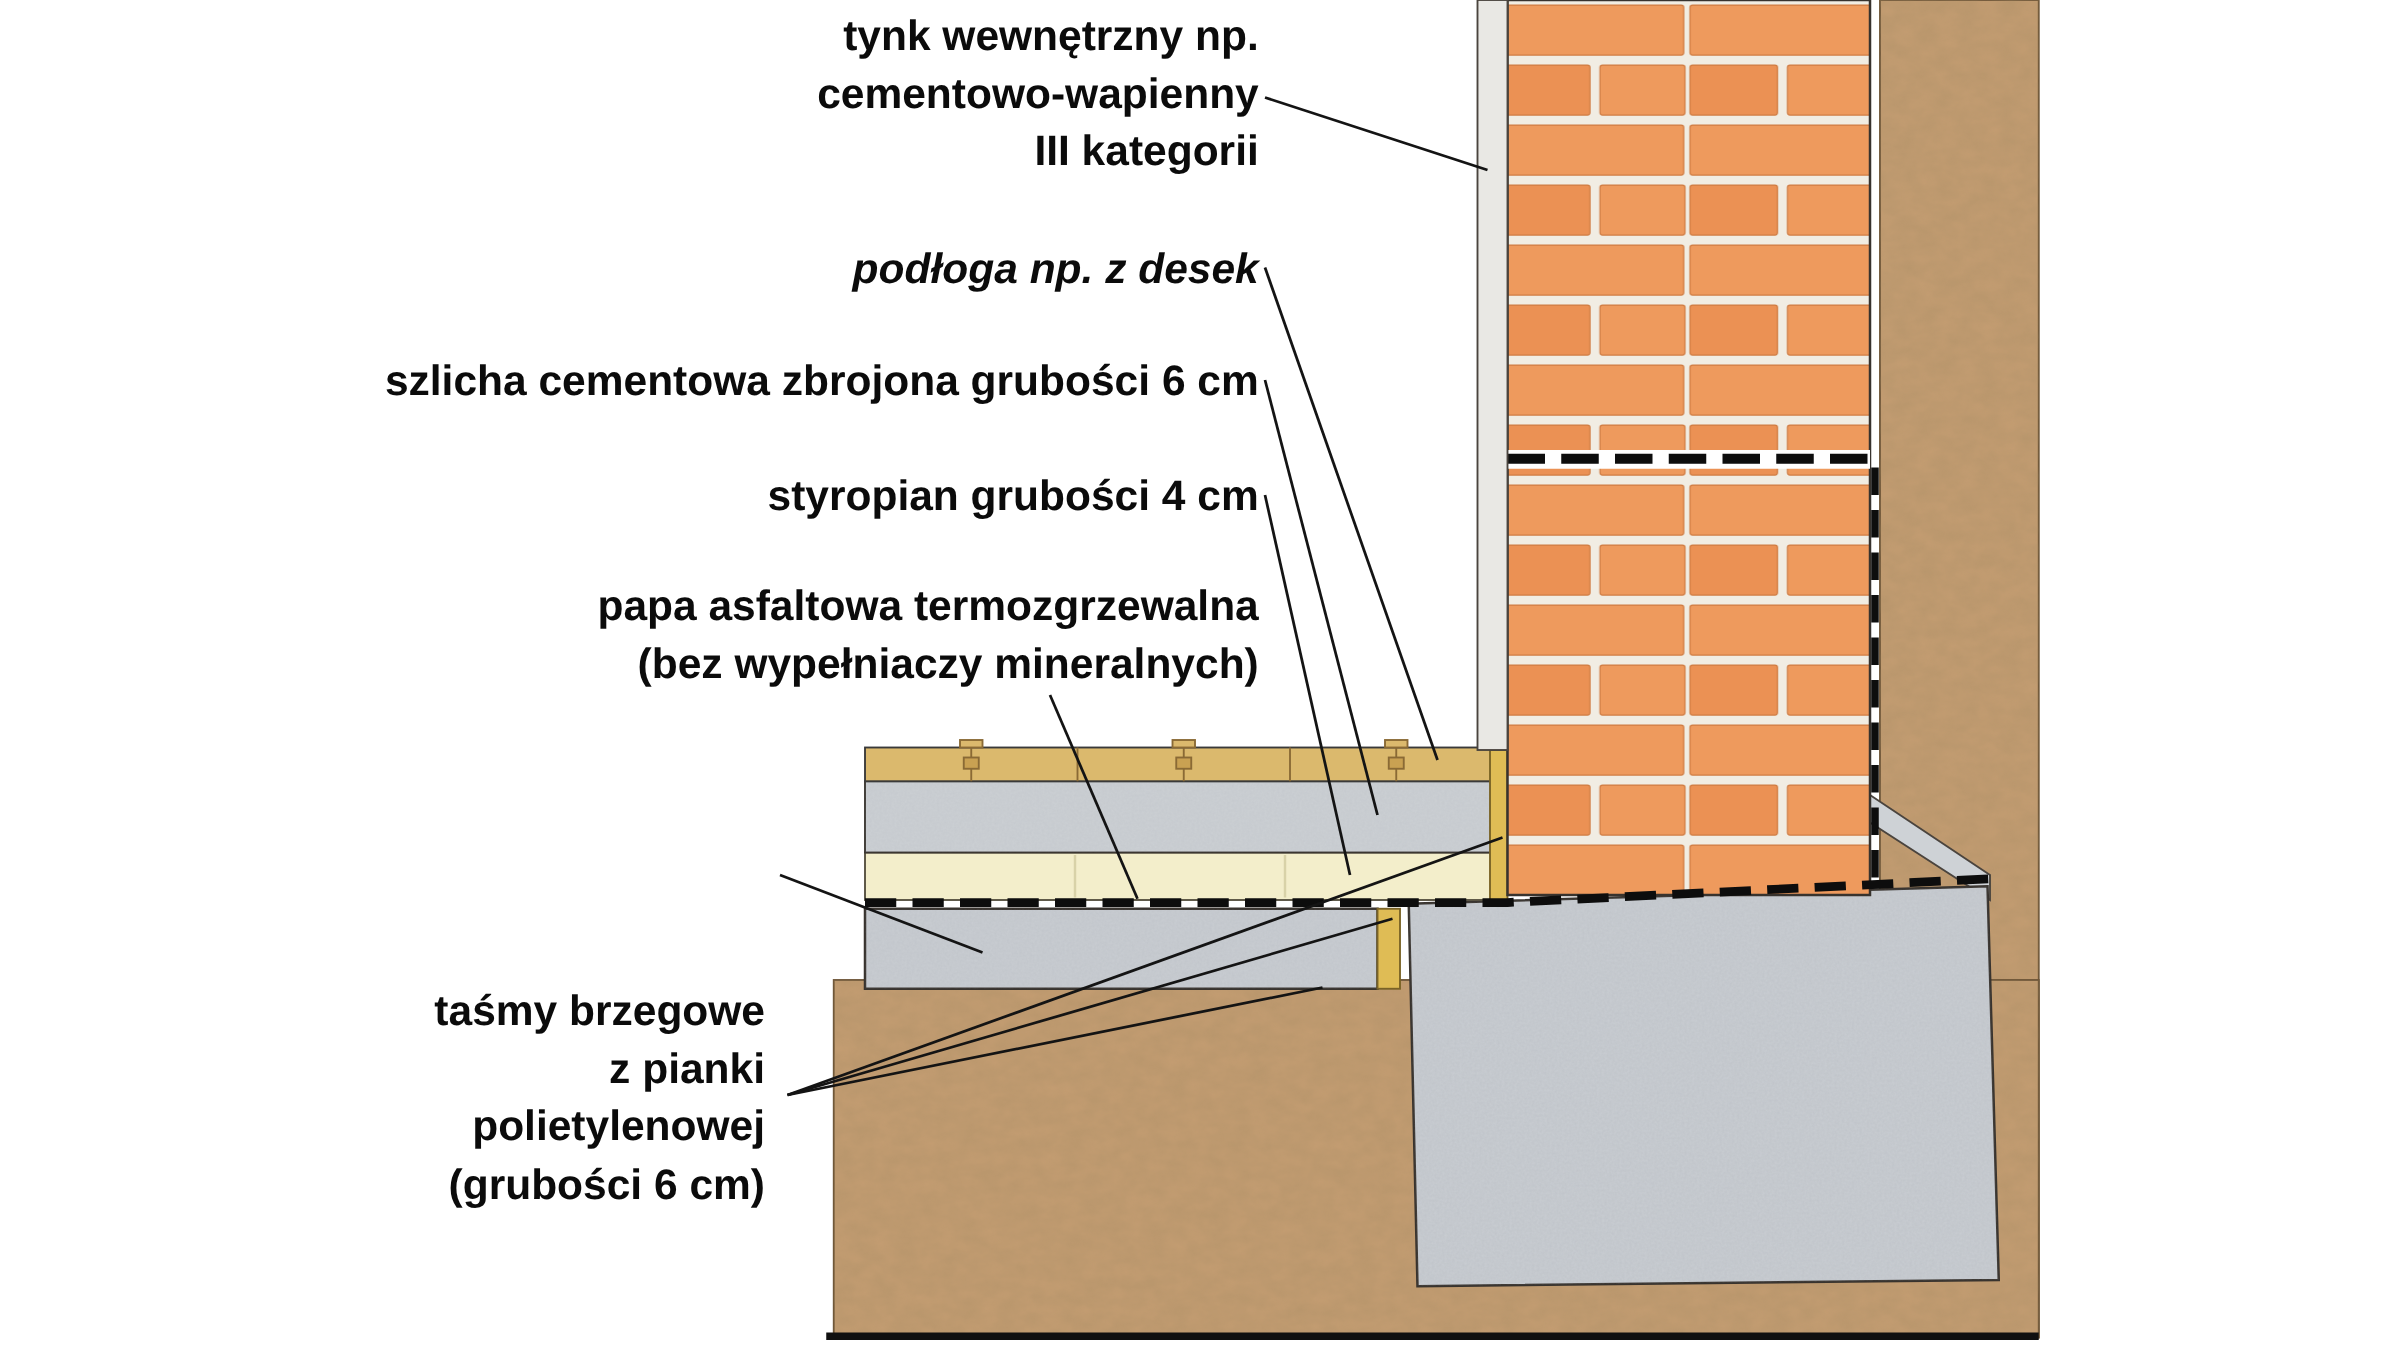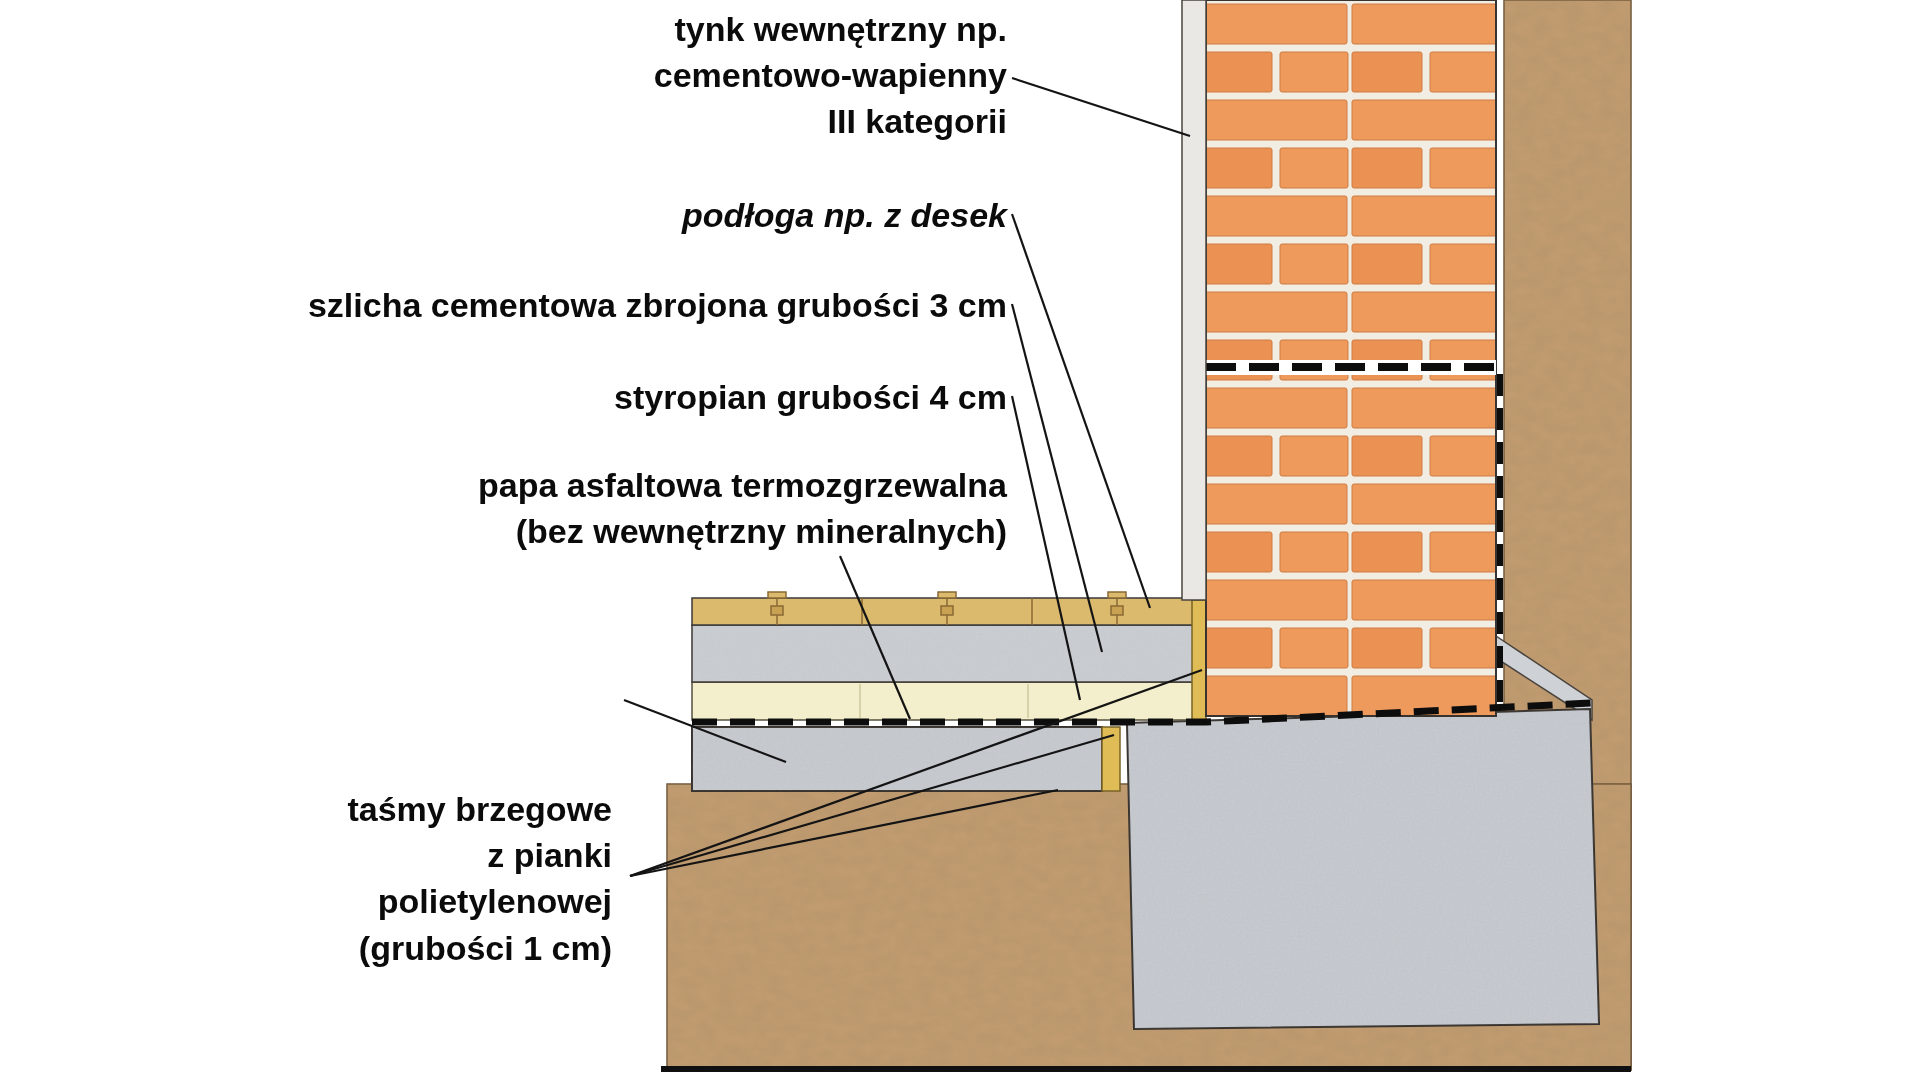--- a/index.html
+++ b/index.html
@@ -99,21 +99,21 @@
       <line x1="630" y1="876" x2="1202" y2="670"></line>
       <line x1="630" y1="876" x2="1114" y2="735"></line>
       <line x1="630" y1="876" x2="1058" y2="790"></line>
     </g>
   </svg>
 
   <div class="label" style="right:913px;top:6px;">tynk wewnętrzny np.
 cementowo-wapienny
 III kategorii</div>
   <div class="label" style="right:913px;top:192px;font-style:italic;">podłoga np. z desek</div>
-  <div class="label" style="right:913px;top:282px;">szlicha cementowa zbrojona grubości 3 cm</div>
+  <div class="label" style="right:913px;top:282px;">szlicha cementowa zbrojona grubości 6 cm</div>
   <div class="label" style="right:913px;top:374px;">styropian grubości 4 cm</div>
   <div class="label" style="right:913px;top:462px;">papa asfaltowa termozgrzewalna
-(bez wewnętrzny mineralnych)</div>
+(bez wypełniaczy mineralnych)</div>
   <div class="label" style="right:1308px;top:786px;">taśmy brzegowe
 z pianki
 polietylenowej
-(grubości 1 cm)</div>
+(grubości 6 cm)</div>
 </div>
 
 </body></html>

